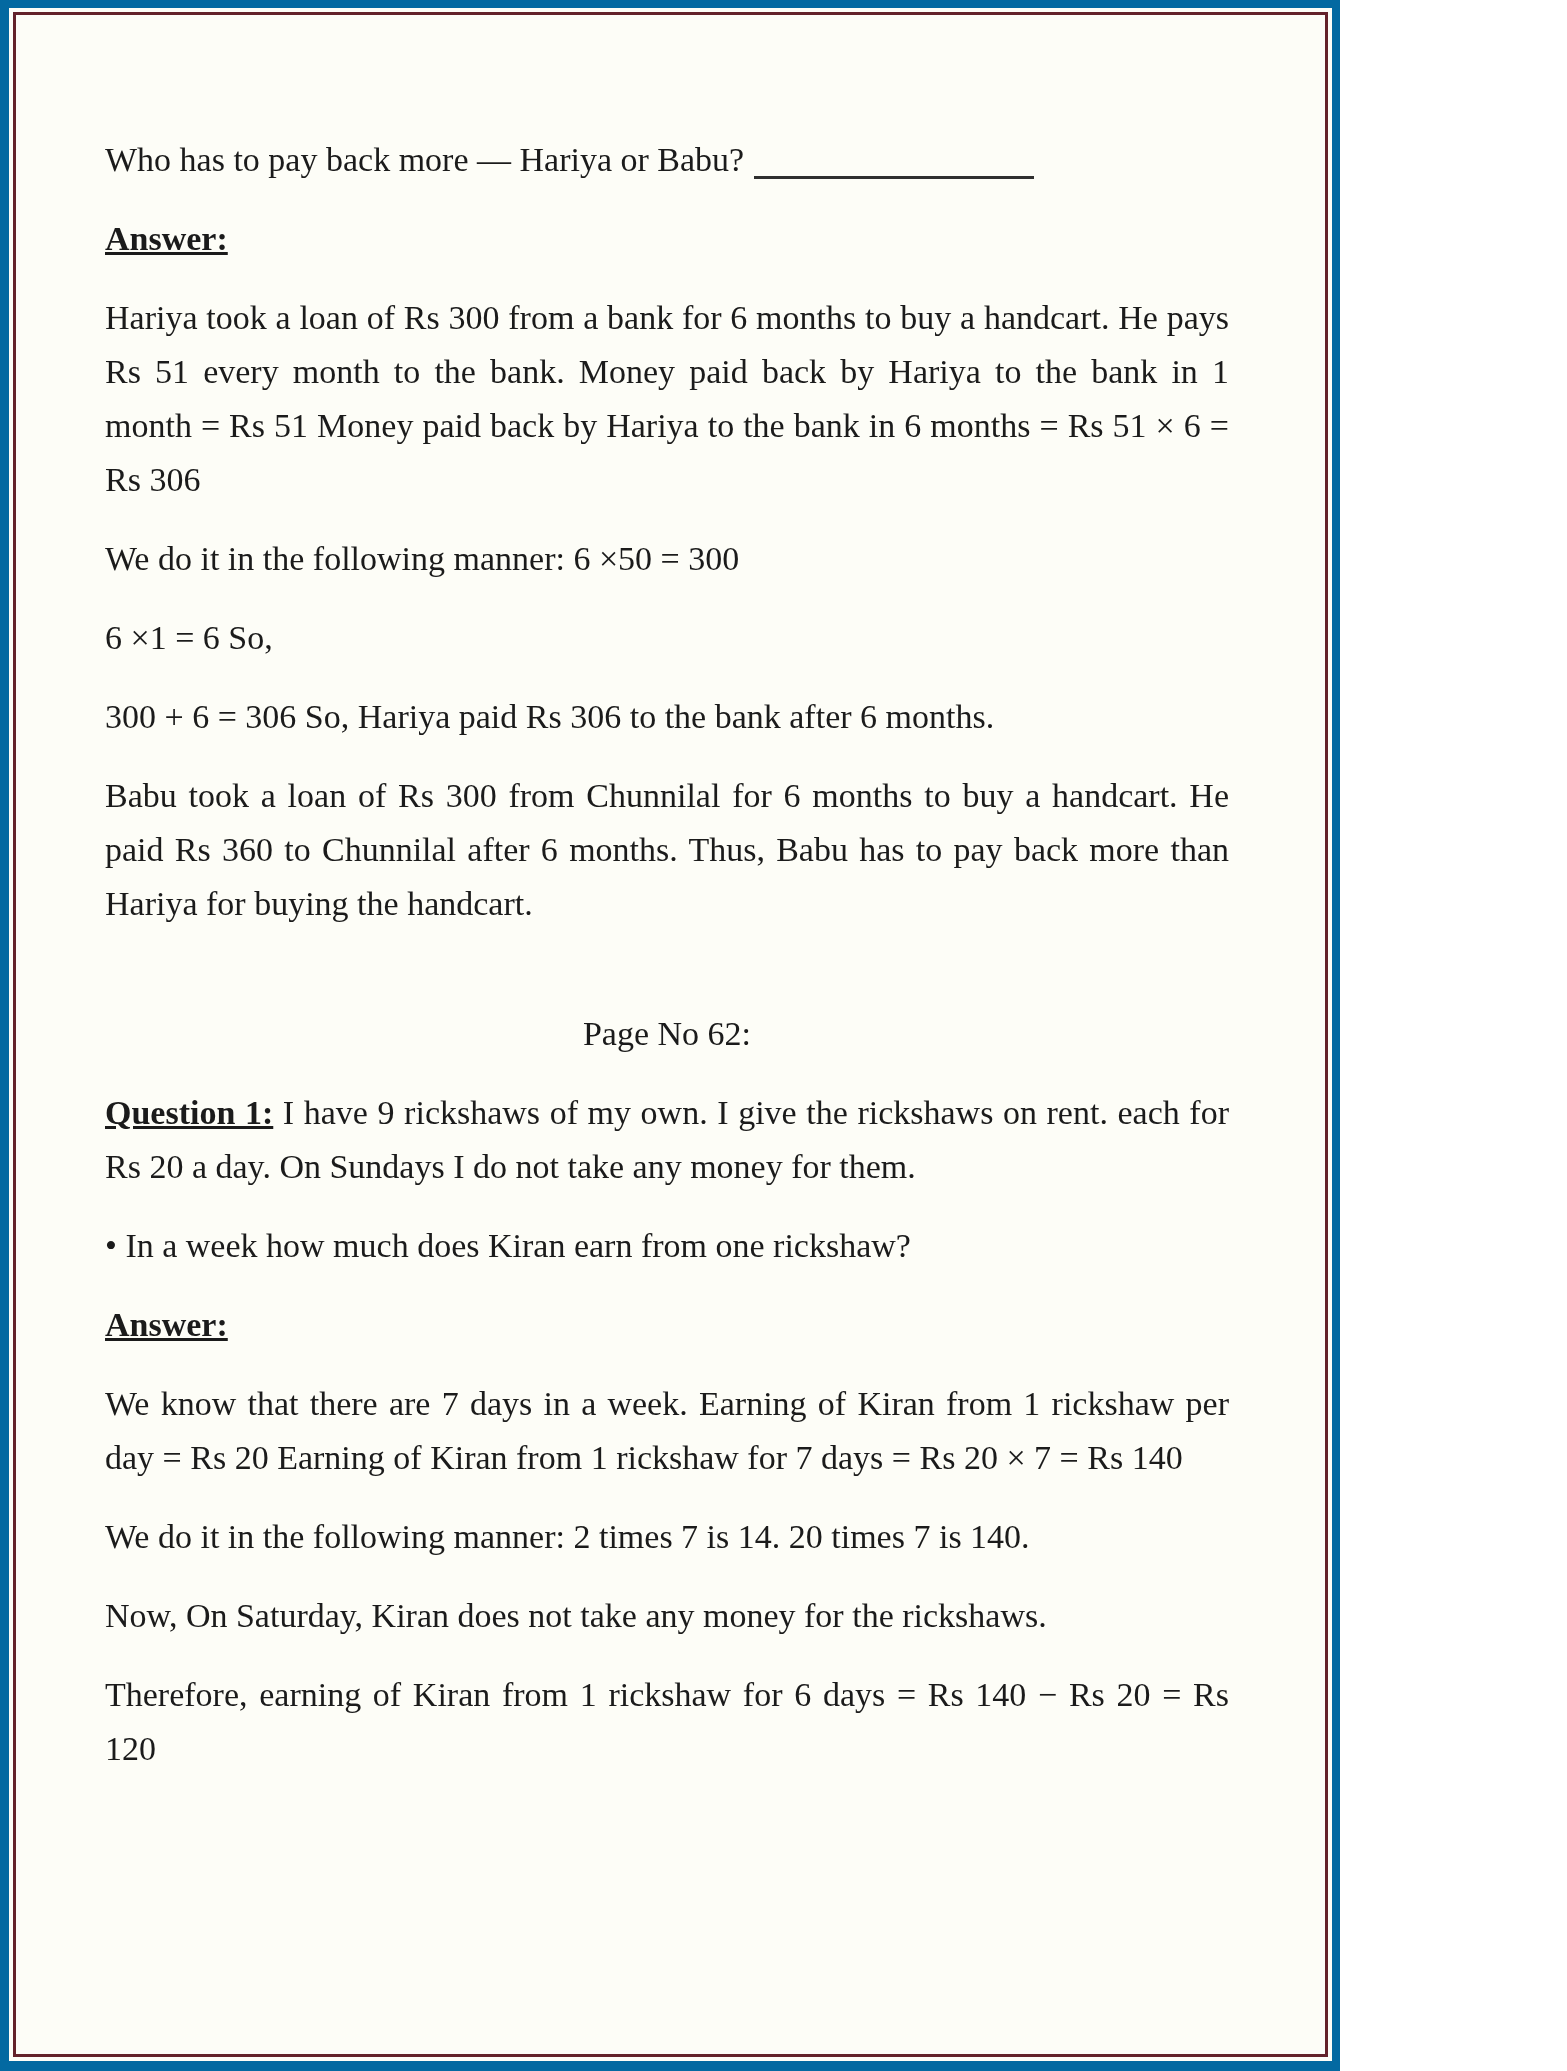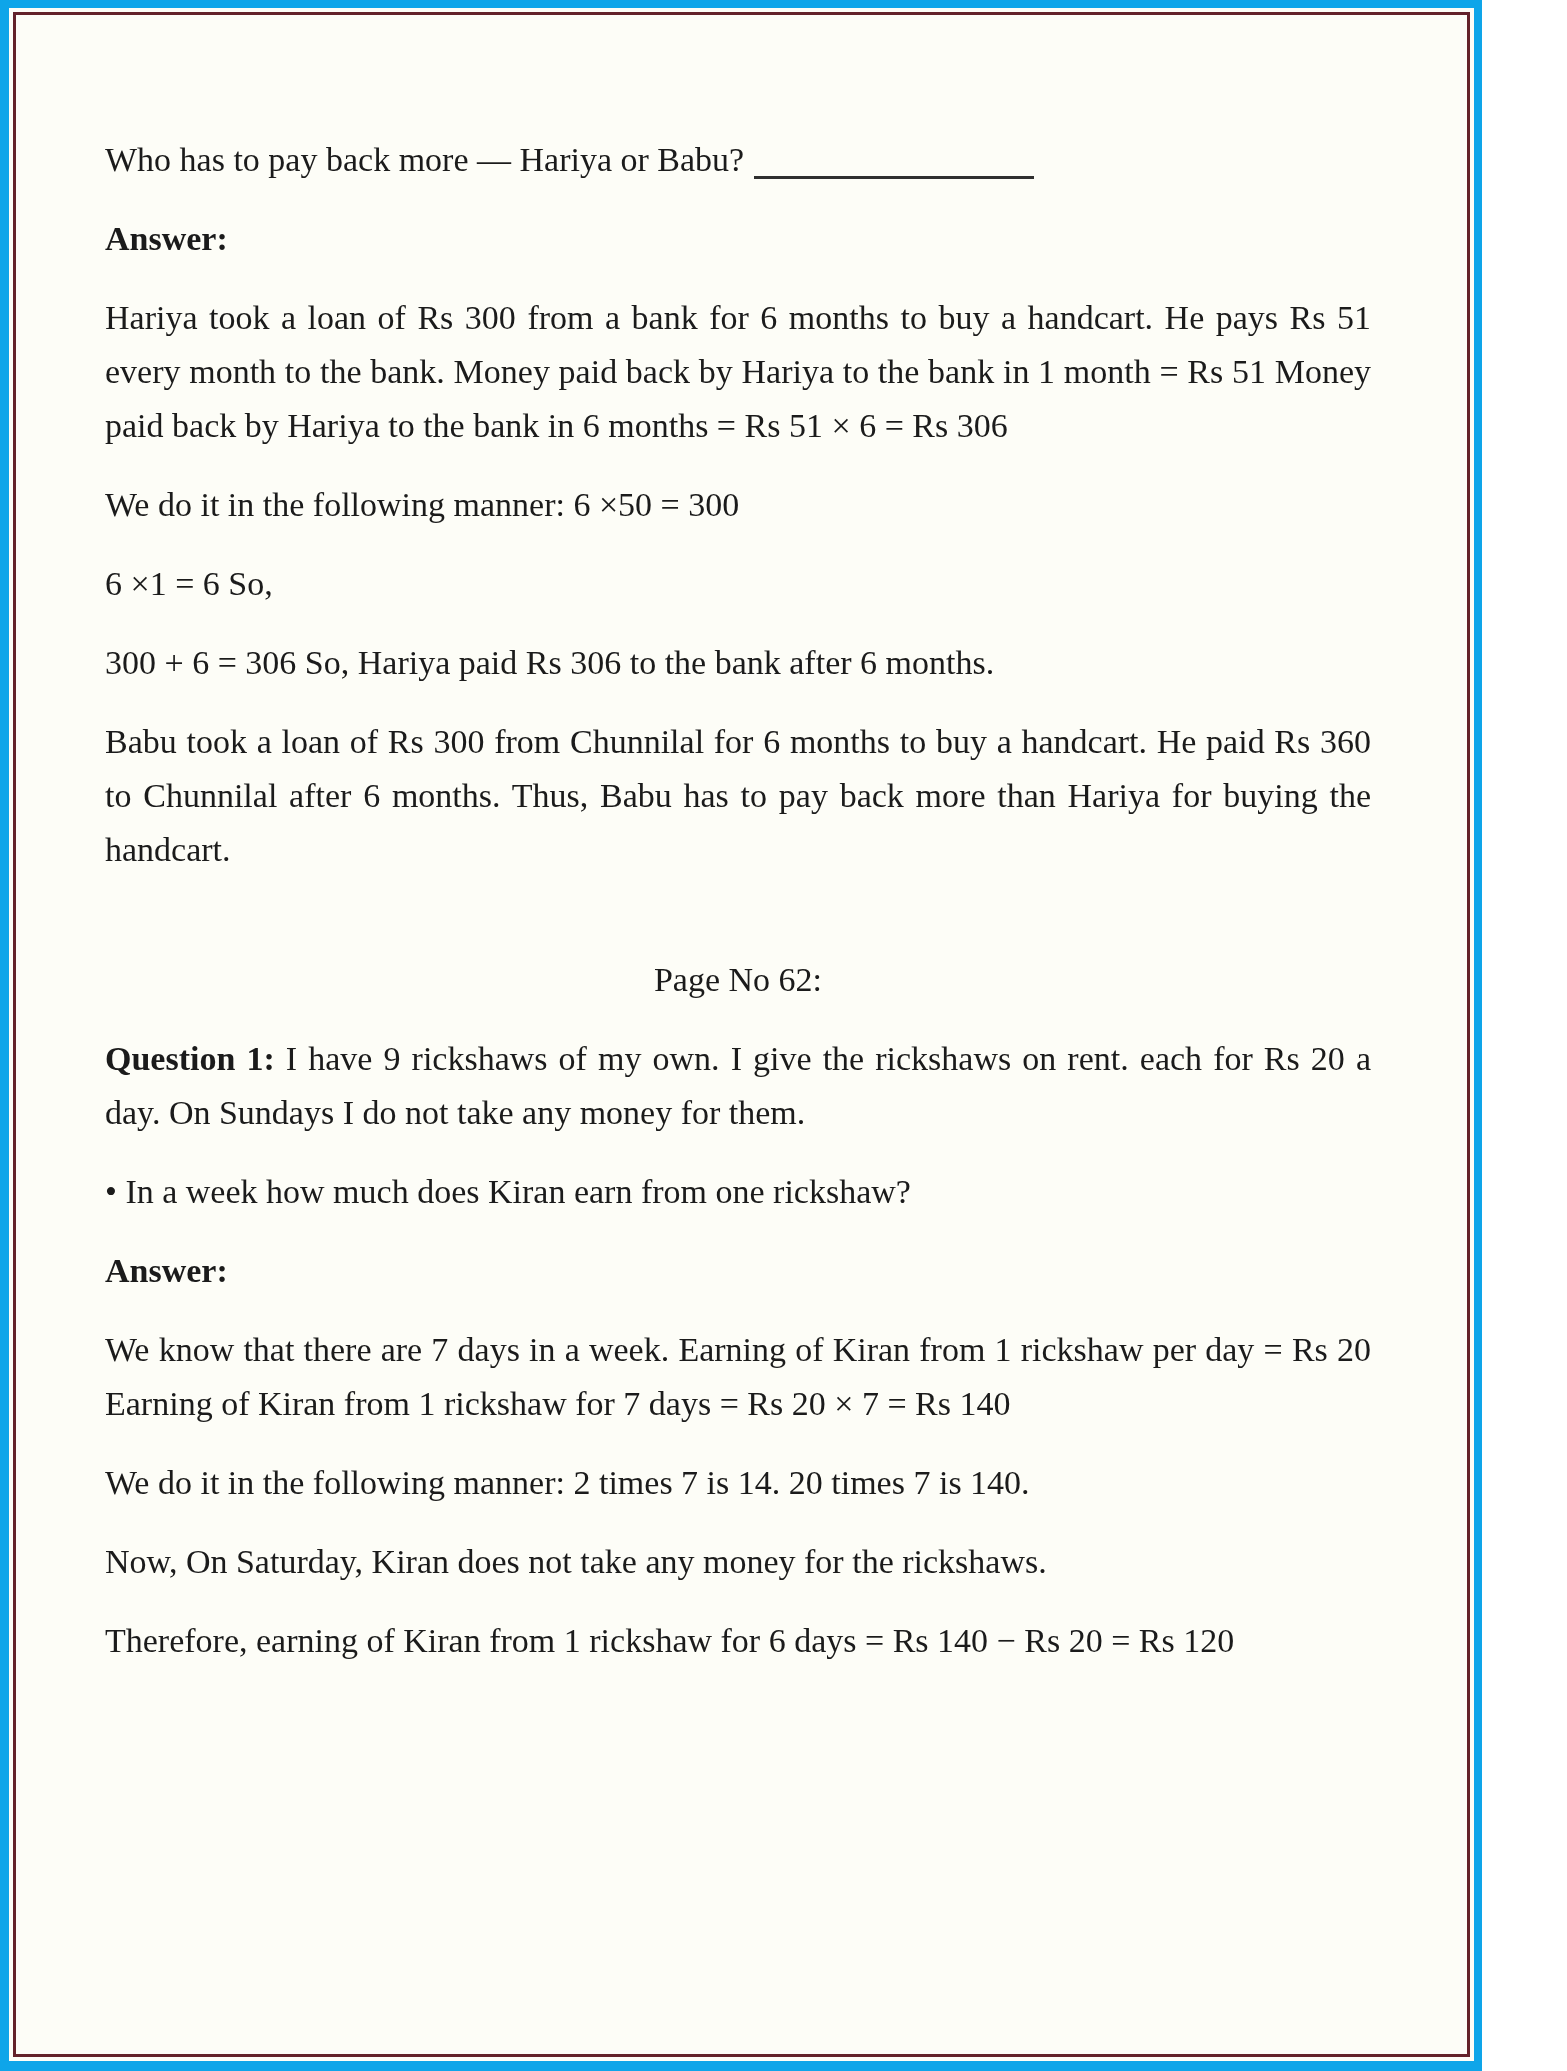--- a/index.html
+++ b/index.html
@@ -1,23 +1,23 @@
 <!DOCTYPE html>
 <html><head>
 <meta charset="utf-8">
 <style>
   html, body {
     margin: 0;
     padding: 0;
   }
   .canvas {
     position: relative;
-    width: 1482px;
+    width: 1340px;
     height: 2071px;
-    background: #0ea5e9;
+    background: #0369a1;
     overflow: hidden;
   }
   .gap {
     position: absolute;
     left: 9px;
     top: 8px;
     right: 8px;
     bottom: 10px;
     background: #fdfdf7;
   }
@@ -38,20 +38,21 @@
     color: #1b1b1b;
   }
   .block {
     margin: 0 0 25px 0;
   }
   .justified {
     text-align: justify;
   }
   .bold {
     font-weight: 700;
+    text-decoration: underline;
   }
   .page-heading {
     margin-top: 76px;
     text-align: center;
     font-weight: 400;
   }
   .blank-line {
     display: inline-block;
     width: 280px;
     height: 1px;

